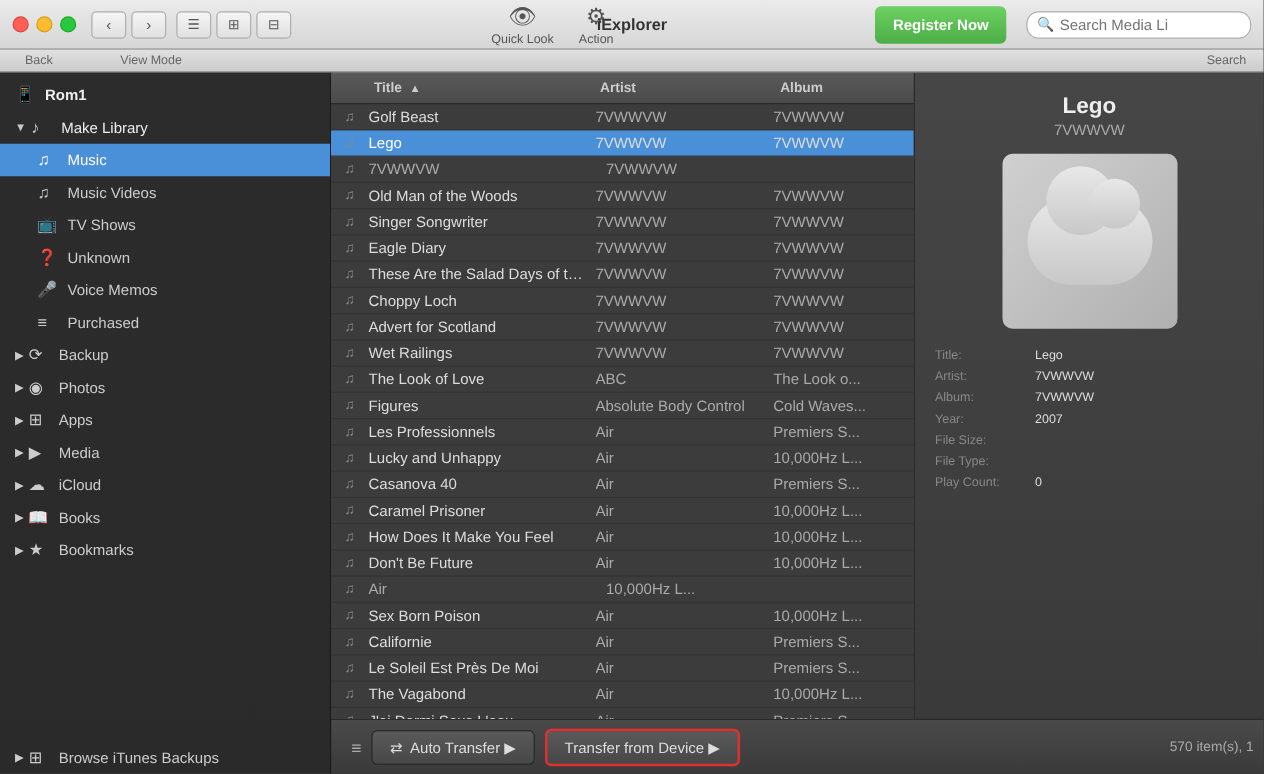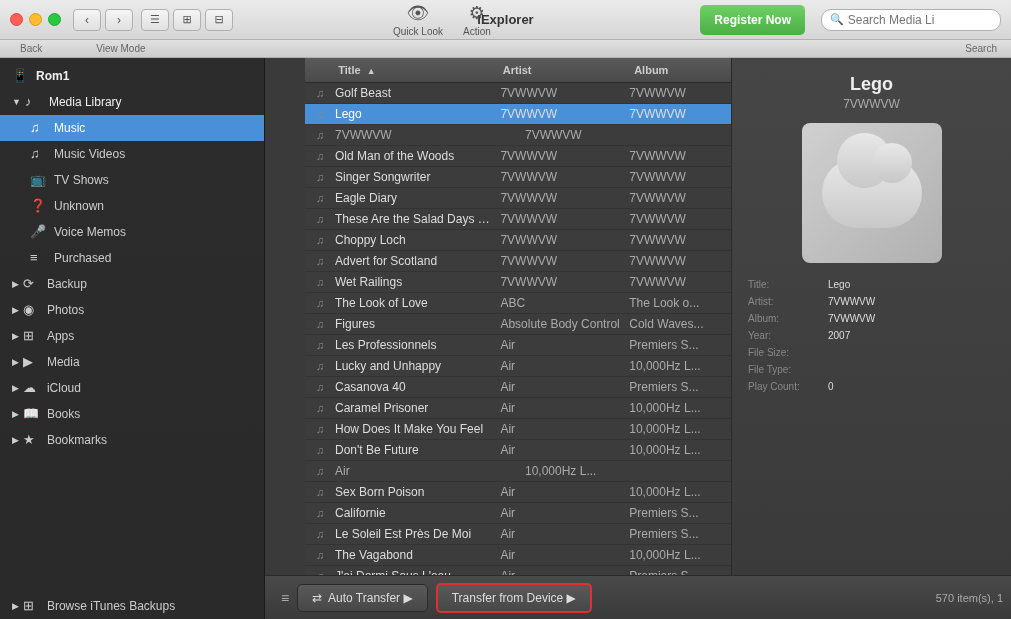--- a/index.html
+++ b/index.html
@@ -249,21 +249,21 @@
   <div class="sidebar">
 
     <div class="sidebar-item" style="padding-top:10px;">
       <span class="sidebar-icon">📱</span>
       <span style="color:#eee;font-weight:600;">Rom1</span>
     </div>
 
     <div class="sidebar-item">
       <span class="chevron">▼</span>
       <span class="sidebar-icon">♪</span>
-      <span style="color:#eee;">Media Library</span>
+      <span style="color:#eee;">Make Library</span>
     </div>
 
     <div class="sidebar-item active sidebar-indent">
       <span class="sidebar-icon">♫</span>
       <span>Music</span>
     </div>
 
     <div class="sidebar-item sidebar-indent">
       <span class="sidebar-icon">♫</span>
       <span>Music Videos</span>
@@ -333,21 +333,21 @@
 
     <div class="sidebar-item" style="margin-top:auto;">
       <span class="chevron">▶</span>
       <span class="sidebar-icon">⊞</span>
       <span>Browse iTunes Backups</span>
     </div>
   </div>
 
   <div style="display:flex;flex:1;flex-direction:column;overflow:hidden;">
 
-    <div style="display:flex;flex:1;overflow:hidden;margin-left:40px;">
+    <div style="display:flex;flex:1;overflow:hidden;">
 
       <div class="table-container" style="flex:1;overflow-y:auto;background:#3c3c3c;">
         <div class="table-header">
           <div class="th" style="width:30px;"></div>
           <div class="th th-title">
             <span>Title</span>
             <span class="sort-arrow">▲</span>
           </div>
           <div class="th th-artist">
             <span>Artist</span>

